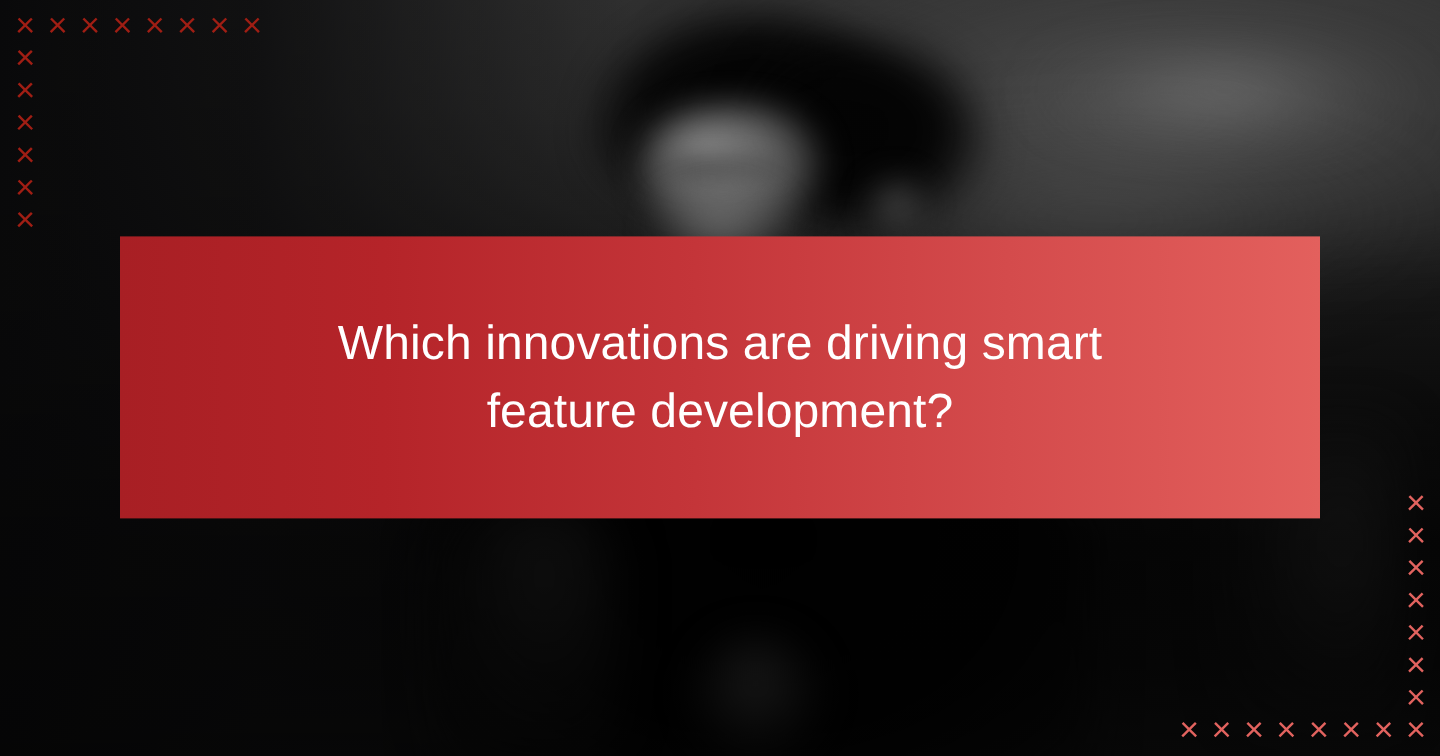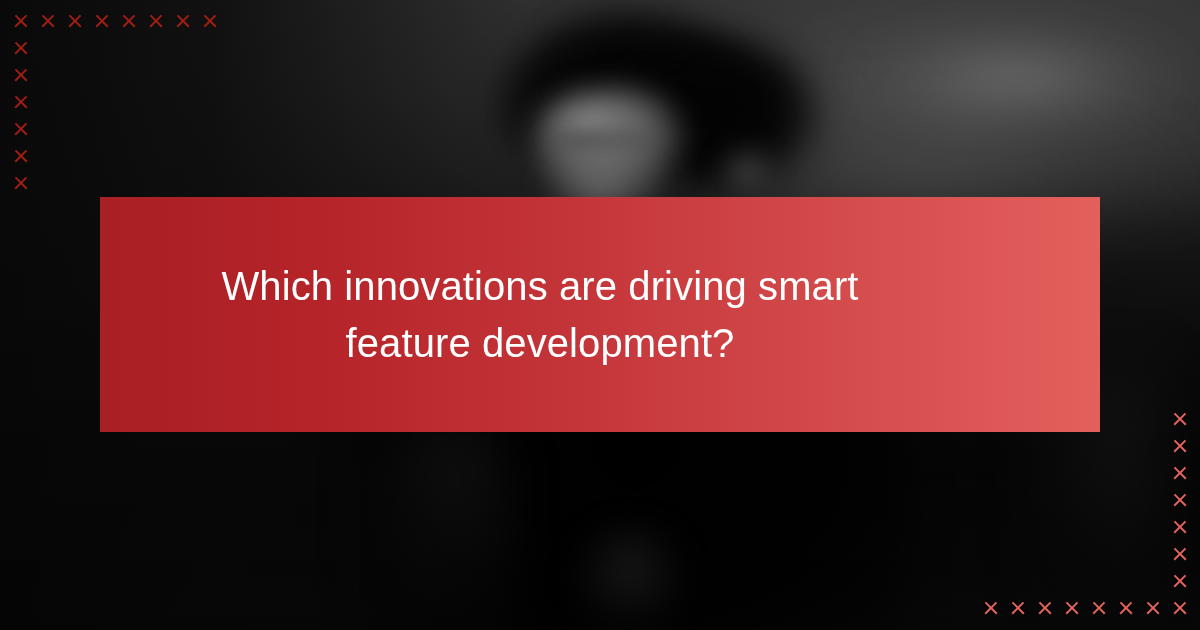--- a/index.html
+++ b/index.html
@@ -190,21 +190,21 @@
   
   #headline-banner {
     position:absolute;
     left:100px;
     top:197px;
     width:1000px;
     height:235px;
     background:linear-gradient(90deg, #a81f24 0%, #b52429 22%, #c43539 48%, #d44b4c 74%, #e3605d 100%);
     display:flex;
     align-items:center;
-    justify-content:flex-start;
+    justify-content:center;
     padding:0 60px;
   }
 
   #headline-text {
     color:#ffffff;
     font-size:40px;
     line-height:1.42;
     font-weight:400;
     text-align:center;
     letter-spacing:0.1px;

